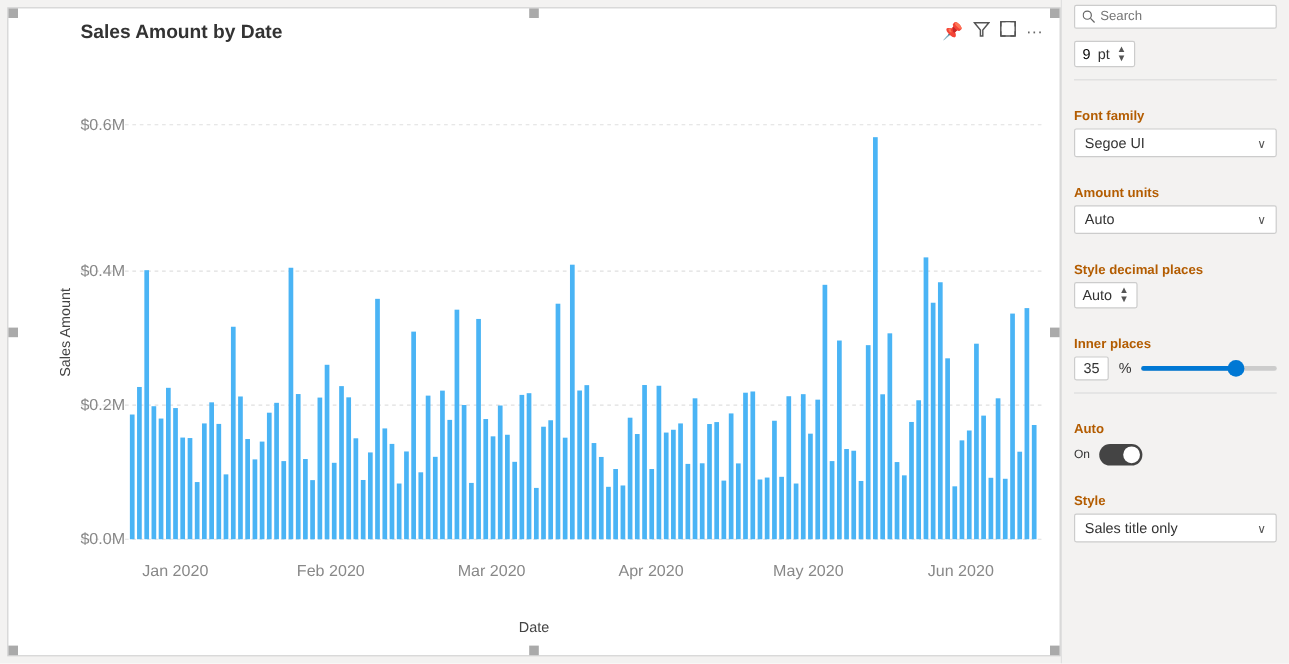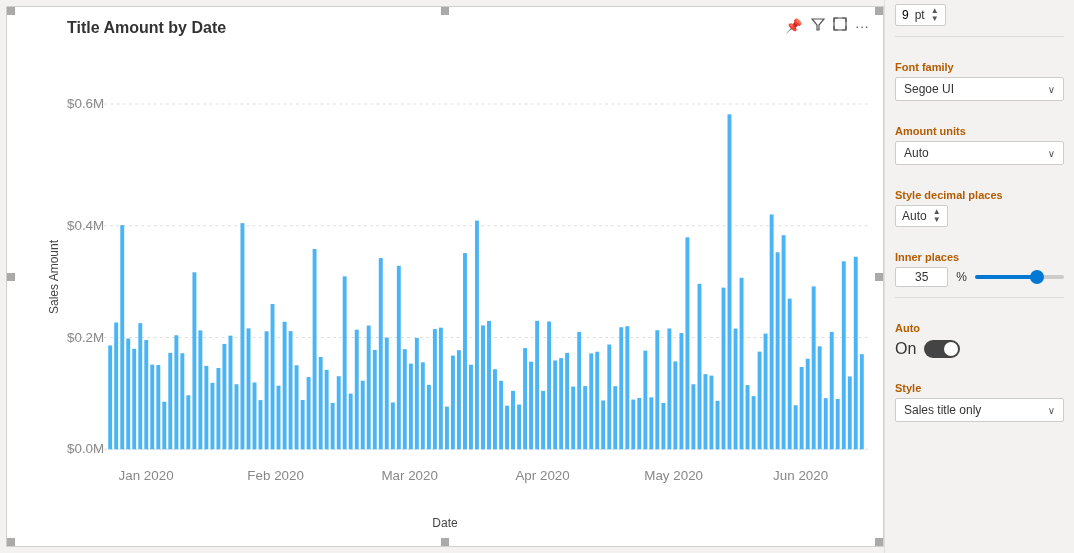--- a/index.html
+++ b/index.html
@@ -136,21 +136,21 @@
 
     .section-label {
       font-size: 11px;
       color: #b35c00;
       font-weight: 600;
       margin-top: 14px;
     }
 
     .dropdown-row {
       display: flex;
-      align-items: center;
+      align-items: flex-end;
       background: #fff;
       border: 1px solid #ccc;
       border-radius: 2px;
       padding: 4px 8px;
       font-size: 12px;
       color: #333;
       cursor: pointer;
       justify-content: space-between;
     }
 
@@ -175,21 +175,21 @@
     .padding-row {
       display: flex;
       align-items: center;
       gap: 8px;
     }
 
     .padding-box {
       background: #fff;
       border: 1px solid #ccc;
       border-radius: 2px;
-      padding: 2px 19px;
+      padding: 2px 7px;
       font-size: 12px;
       color: #333;
     }
 
     .padding-pct {
       font-size: 12px;
       color: #333;
     }
 
     .slider-track {
@@ -217,21 +217,21 @@
       cursor: pointer;
     }
 
     .title-row {
       display: flex;
       align-items: center;
       gap: 8px;
     }
 
     .title-label {
-      font-size: 16px;
+      font-size: 10px;
       color: #333;
     }
 
     
     .toggle-switch {
       display: flex;
       align-items: center;
       gap: 4px;
     }
 
@@ -293,21 +293,21 @@
 
   <div class="resize-handle handle-tl"></div>
   <div class="resize-handle handle-tr"></div>
   <div class="resize-handle handle-bl"></div>
   <div class="resize-handle handle-br"></div>
   <div class="resize-handle handle-tm"></div>
   <div class="resize-handle handle-bm"></div>
   <div class="resize-handle handle-lm"></div>
   <div class="resize-handle handle-rm"></div>
 
-  <div class="chart-title">Title Amount by Date</div>
+  <div class="chart-title">Sales Amount by Date</div>
 
   <div class="chart-toolbar">
     <span class="chart-toolbar-icon">📌</span>
     <span class="chart-toolbar-icon">
       <svg width="14" height="14" viewBox="0 0 14 14" fill="none" xmlns="http://www.w3.org/2000/svg">
         <polygon points="1,2 13,2 8,8 8,13 6,13 6,8" stroke="#555" stroke-width="1.2" fill="none"></polygon>
       </svg>
     </span>
     <span class="chart-toolbar-icon">
       <svg width="14" height="14" viewBox="0 0 14 14" fill="none">
@@ -475,20 +475,27 @@
       <text x="560" y="430" font-size="13" fill="#888">May 2020</text>
       <text x="685" y="430" font-size="13" fill="#888">Jun 2020</text>
     </svg>
   </div>
 
   <div class="x-axis-label">Date</div>
 </div>
 
 <div class="right-panel">
 
+  <div class="search-row">
+    <svg class="search-icon-svg" viewBox="0 0 16 16">
+      <circle cx="6" cy="6" r="5" stroke="#666" stroke-width="1.5" fill="none"></circle>
+      <line x1="10" y1="10" x2="15" y2="15" stroke="#666" stroke-width="1.5"></line>
+    </svg>
+    <input class="search-input" type="text" placeholder="Search" style="">
+  </div>
 
   <div class="font-size-row">
     <div class="font-size-box">
       <span>9</span>
       <span class="pt-label">pt</span>
       <div class="spinner-arrows">
         <span>▲</span>
         <span>▼</span>
       </div>
     </div>

